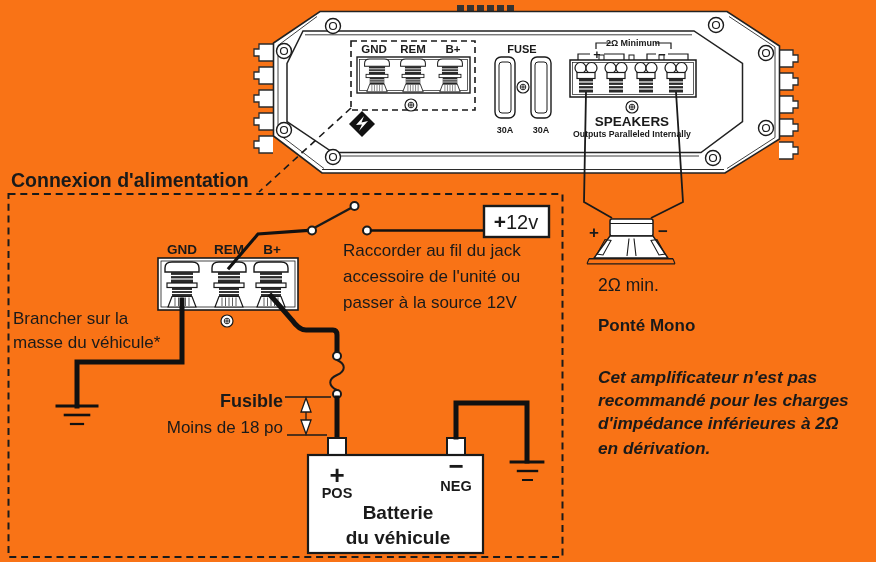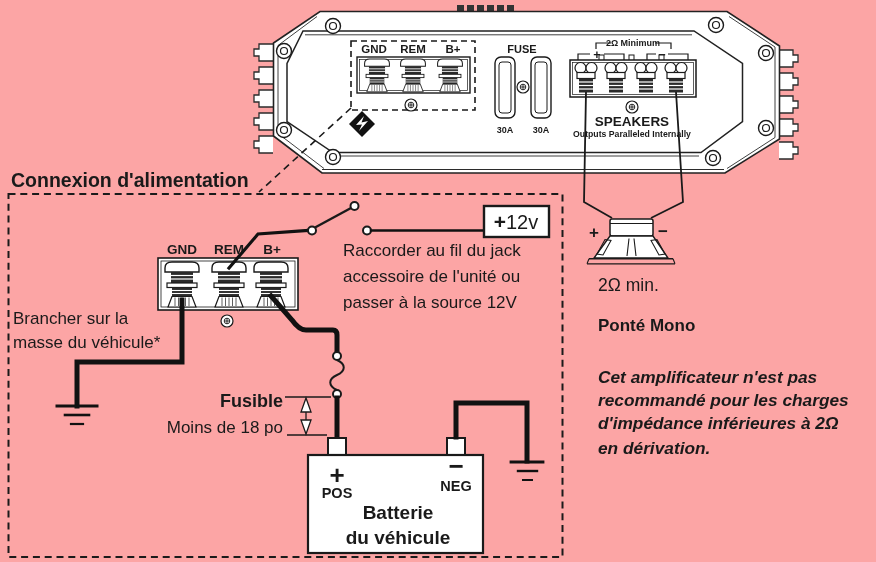--- a/index.html
+++ b/index.html
@@ -1,16 +1,16 @@
 <!DOCTYPE html>
 <html><head>
 <meta charset="utf-8">
 <style>
   html,body{margin:0;padding:0;background:#fff;}
-  .stage{position:relative;width:876px;height:562px;background:#fca5a5;overflow:hidden;}
+  .stage{position:relative;width:876px;height:562px;background:#f97316;overflow:hidden;}
   svg{display:block;}
   .t{font-family:"Liberation Sans",sans-serif;fill:#1a1a1a;}
   .b{font-weight:bold;}
   .i{font-style:italic;}
   .ln{stroke:#1a1a1a;fill:none;}
   .thin{stroke:#2b2b2b;fill:none;}
   .wire{stroke:#111;fill:none;stroke-linecap:square;stroke-linejoin:miter;}
 </style>
 </head>
 <body>

